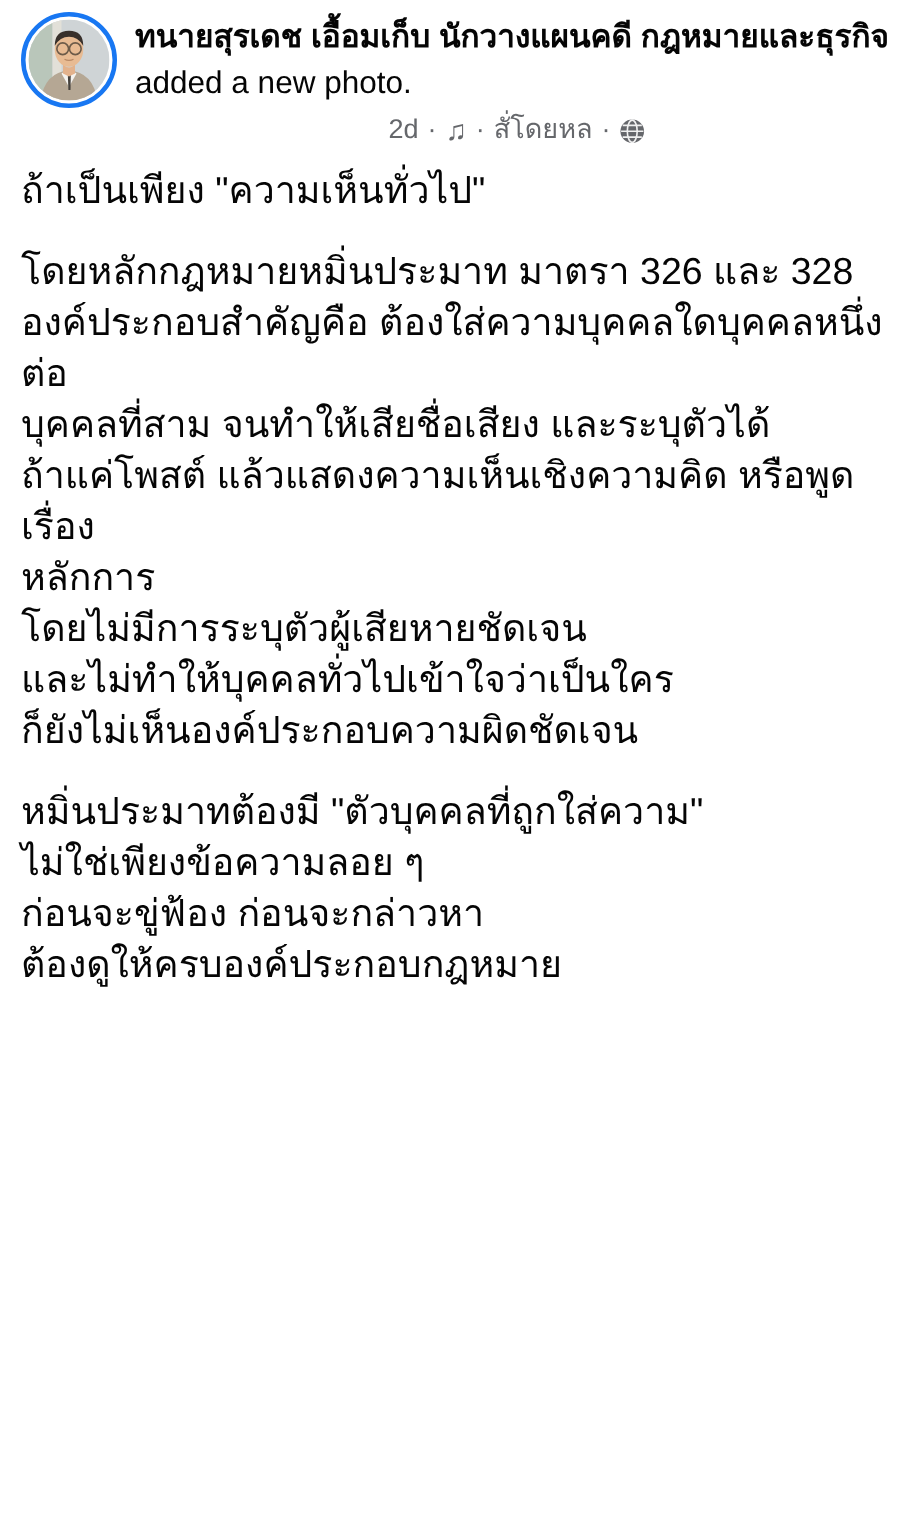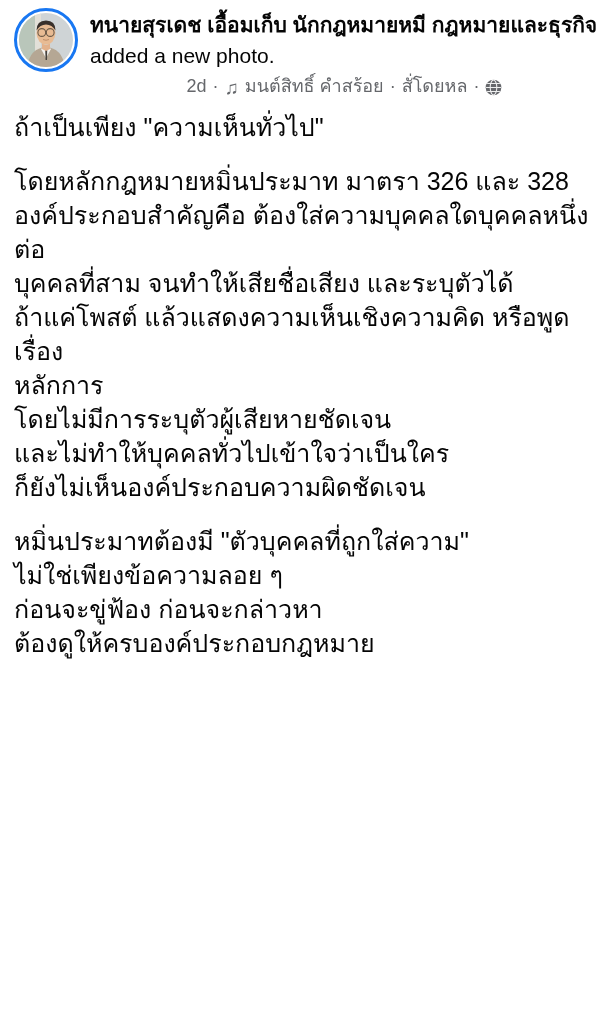--- a/index.html
+++ b/index.html
@@ -53,27 +53,26 @@
           <circle cx="22.8" cy="19.5" r="3.9"></circle>
           <circle cx="31.2" cy="19.5" r="3.9"></circle>
           <path d="M26.7 19.2 h0.8"></path>
         </g>
         <path d="M24 26.5 Q27 28 30 26.5" stroke="#b98a66" stroke-width="0.9" fill="none"></path>
       </svg>
     </div>
 
     <div class="header-text">
       <div class="title">
-        <span class="name">ทนายสุรเดช เอื้อมเก็บ นักกฎหมายหมี กฎหมายและธุรกิจ</span><span> added a new photo.</span>
+        <span class="name">ทนายสุรเดช เอื้อมเก็บ นักวางแผนคดี กฎหมายและธุรกิจ</span><span> added a new photo.</span>
       </div>
       <div class="meta">
         <span>2d</span>
         <span class="sep">·</span>
         <span class="music-glyph">♫</span>
-        <span class="song-link">มนต์สิทธิ์ คำสร้อย</span>
         <span class="sep">·</span>
         <span class="song-link">สั่โดยหล</span>
         <span class="sep">·</span>
         <span class="globe-icon">
           <svg width="17" height="17" viewBox="0 0 16 16">
             <circle cx="8" cy="8" r="7.4" fill="#65676B"></circle>
             <g stroke="#ffffff" stroke-width="1" fill="none" opacity="0.9">
               <ellipse cx="8" cy="8" rx="3.1" ry="7"></ellipse>
               <path d="M1 8 h14 M2 4.3 h12 M2 11.7 h12"></path>
             </g>

